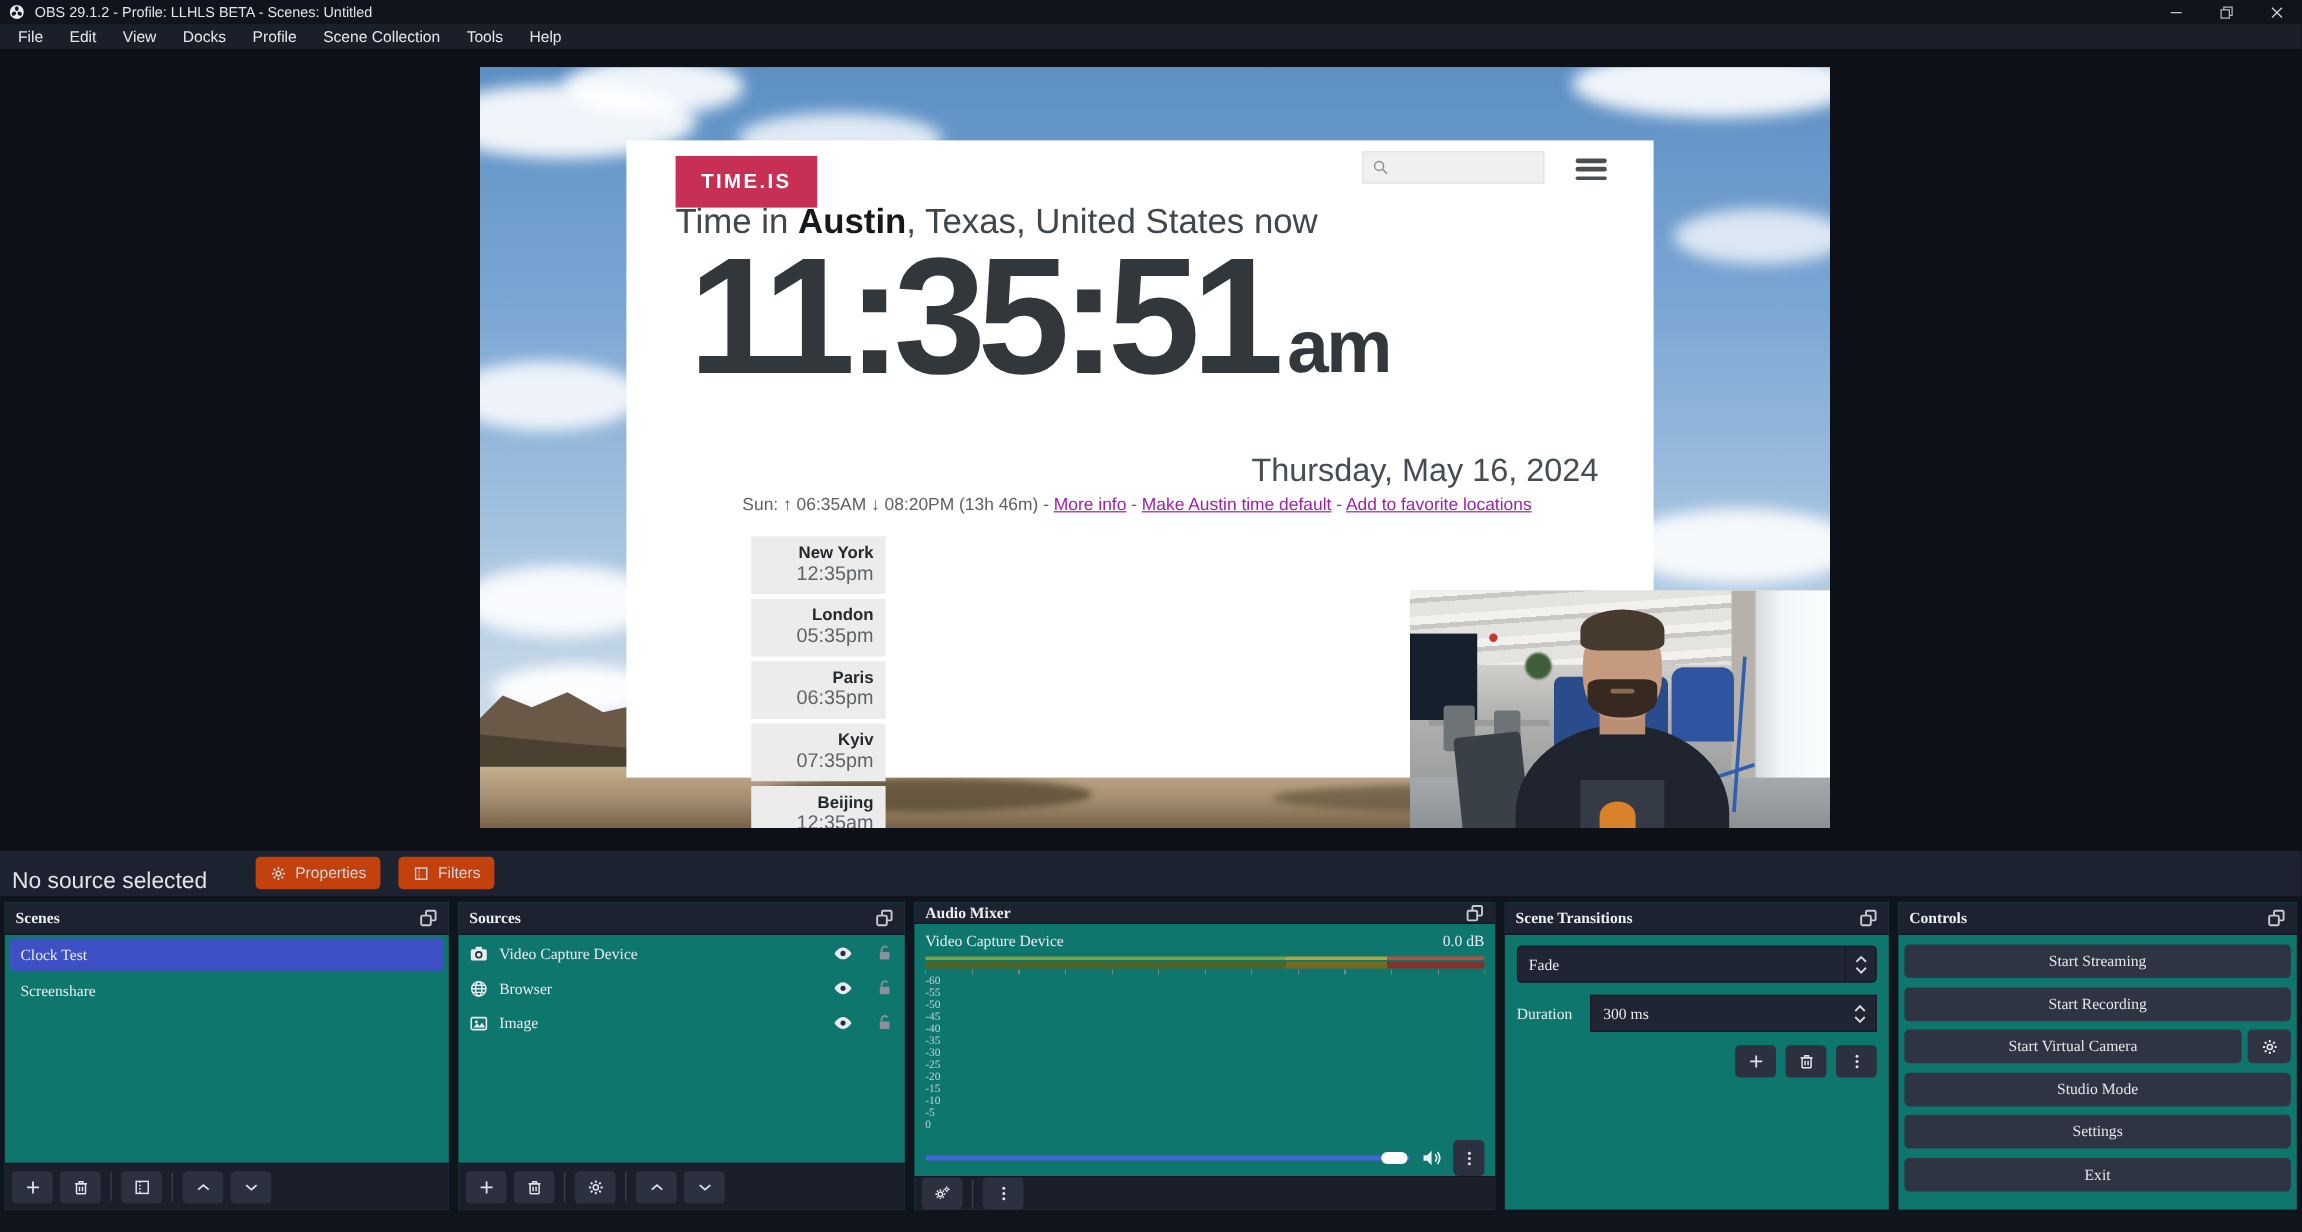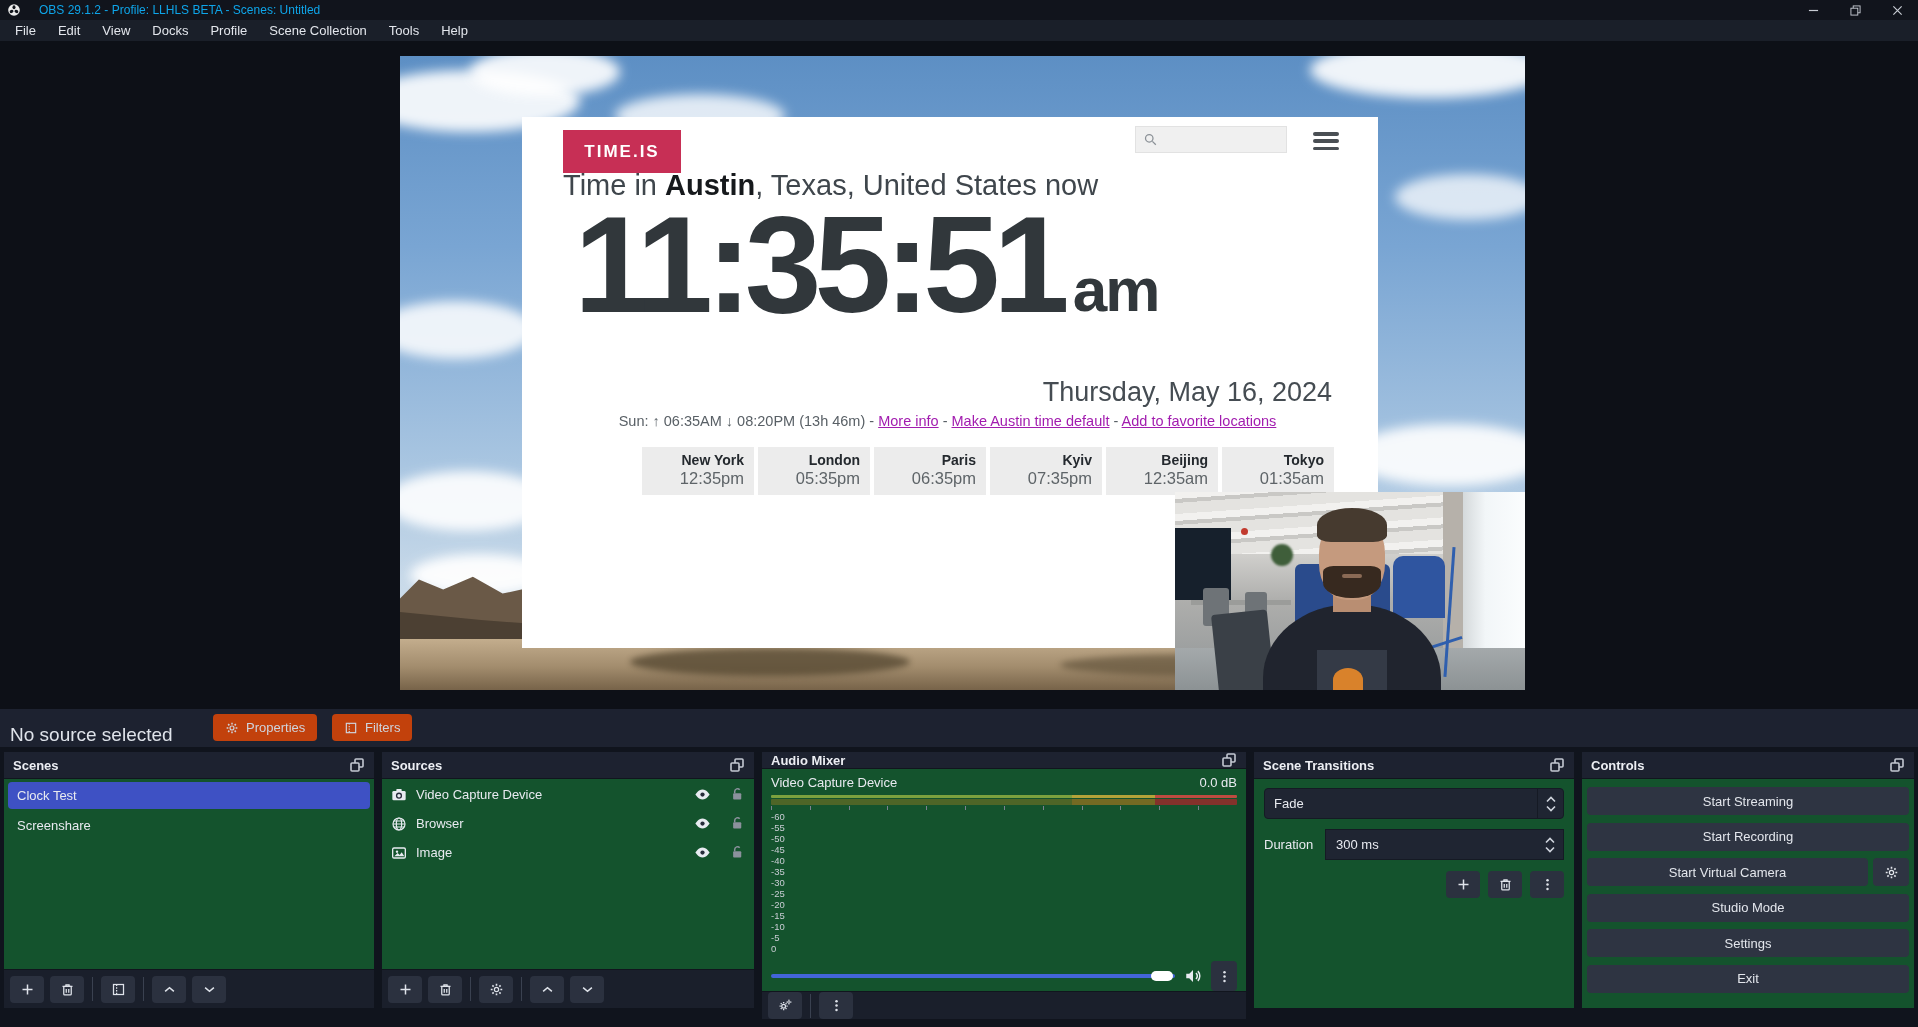--- a/index.html
+++ b/index.html
@@ -4,21 +4,21 @@
 <style>
   * { margin:0; padding:0; box-sizing:border-box; }
   html,body { width:1918px; height:1027px; overflow:hidden; }
   body { font-family:"Liberation Sans", sans-serif; background:#10141d; color:#e8eaf0; }
   #app { position:relative; width:1918px; height:1027px; }
 
   
   #titlebar { position:absolute; left:0; top:0; width:100%; height:20px; background:#11141c;
     display:flex; align-items:center; padding-left:7px; }
   #titlebar .obs-logo { width:14px; height:14px; }
-  #titlebar .title-text { font-size:12px; color:#0ea5e9; margin-left:18px; }
+  #titlebar .title-text { font-size:12px; color:#e5e5e5; margin-left:8px; }
   #win-controls { margin-left:auto; display:flex; }
   .win-btn { width:42px; height:20px; display:flex; align-items:center; justify-content:center; color:#c8ccd4; }
   .win-btn svg { width:11px; height:11px; }
 
   
   #menubar { position:absolute; left:0; top:20px; width:100%; height:21px; background:#1a1f29;
     display:flex; align-items:center; padding-left:4px; }
   .menu-item { font-size:13px; color:#e3e6ec; padding:0 11px; line-height:21px; }
 
   
@@ -49,21 +49,21 @@
     display:flex; flex-direction:column; justify-content:space-between; }
   .ti-burger span { display:block; height:3.5px; background:#4a4f54; border-radius:2px; }
   .ti-heading { position:absolute; left:41px; top:52px; font-size:29px; color:#3f464c; white-space:nowrap; }
   .ti-heading b { color:#16191c; font-weight:800; }
   .ti-clock { position:absolute; left:52px; top:72px; display:flex; align-items:flex-end; color:#31373b; }
   .ti-clock .digits { font-size:138px; font-weight:700; letter-spacing:-7px; line-height:1.1; }
   .ti-clock .ampm { font-size:62px; font-weight:700; margin-left:10px; padding-bottom:16px; letter-spacing:-2px; }
   .ti-date { position:absolute; right:46px; top:260px; font-size:27px; color:#454c52; }
   .ti-sun { position:absolute; left:41px; right:46px; top:296px; text-align:center; font-size:14.5px; color:#596066; }
   .ti-sun a { color:#a21caf; text-decoration:underline; }
-  .ti-cities { position:absolute; left:120px; top:330px; display:flex; gap:4px; }
+  .ti-cities { position:absolute; left:104px; top:330px; display:flex; gap:4px;flex-direction:column; }
   .ti-city { width:112px; height:48px; background:#ececec; text-align:right; padding:5px 10px 0 0; }
   .ti-city .c-name { font-size:14px; font-weight:bold; color:#24292e; }
   .ti-city .c-time { font-size:16.5px; color:#5e6468; margin-top:1px; }
 
   
   #webcam-source { position:absolute; left:775px; top:436px; width:350px; height:198px; overflow:hidden;
     background:linear-gradient(180deg,#e6e4e0 0%,#d2d1ce 30%,#aeaeac 55%,#8f9496 100%); }
   .wc-ceiling { position:absolute; left:0; top:0; width:100%; height:62px;
     background:repeating-linear-gradient(176deg,#f2f1ef 0 7px,#c9c8c5 7px 11px,#e4e3e0 11px 22px); }
   .wc-window { position:absolute; right:0; top:0; width:66px; height:198px;
@@ -95,21 +95,21 @@
   #selected-bar { position:absolute; left:0; top:709px; width:100%; height:38px; background:#1d2230; }
   #selected-bar .status { position:absolute; left:10px; top:15px; font-size:19px; color:#dfe3ea; }
   .bar-btn { position:absolute; top:5px; height:27px; background:#c2410c; border-radius:4px;
     display:flex; align-items:center; gap:7px; padding:0 12px; font-size:13px; color:#cfd4dd; }
   .bar-btn svg { width:14px; height:14px; }
   #btn-properties { left:213px; }
   #btn-filters { left:332px; }
 
   
   #docks { position:absolute; left:0; top:747px; width:100%; height:261px; background:#10141d; }
-  .panel { position:absolute; top:5px; height:256px; display:flex; flex-direction:column; background:#14532d; }
+  .panel { position:absolute; top:5px; height:256px; display:flex; flex-direction:column; background:#0f766e;font-family:Liberation Serif, serif; }
   .panel-header { height:27px; background:#1d2230; border-bottom:1px solid #11151e;
     display:flex; align-items:center; justify-content:space-between; padding:0 9px; }
   .panel-title { font-size:13px; font-weight:bold; color:#eceef3; }
   .popout { width:16px; height:16px; color:#c4c9d2; }
   .panel-body { flex:1; position:relative; }
   .panel-toolbar { height:39px; background:#1a1f2b; border-top:1px solid #11151e;
     display:flex; align-items:center; padding:0 6px; gap:6px; }
   .tbtn { width:34px; height:27px; background:#2b313f; border-radius:4px; color:#dfe3ea;
     display:flex; align-items:center; justify-content:center; }
   .tbtn svg { width:15px; height:15px; }

